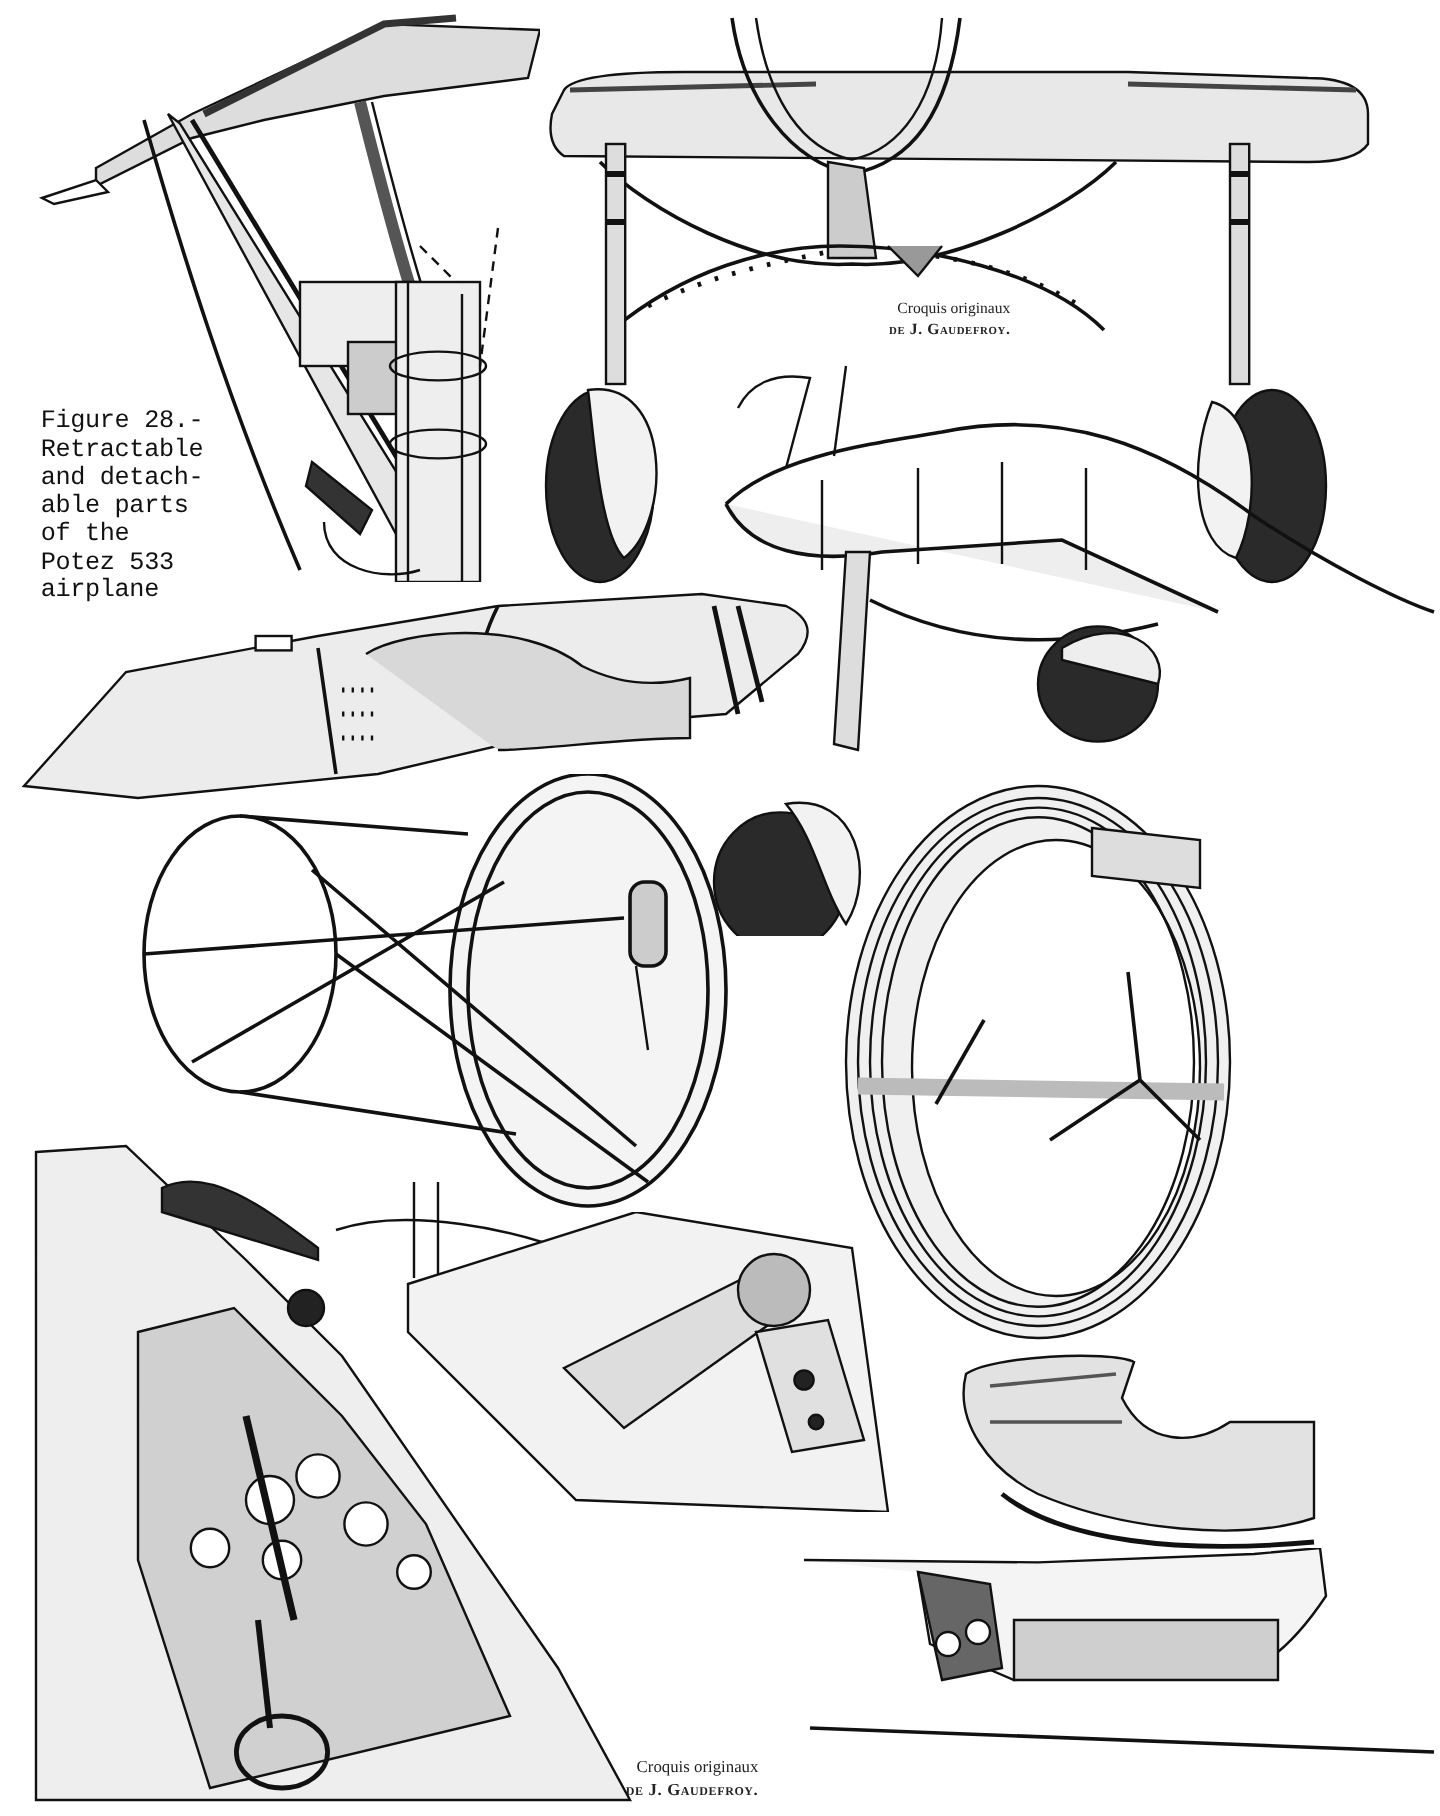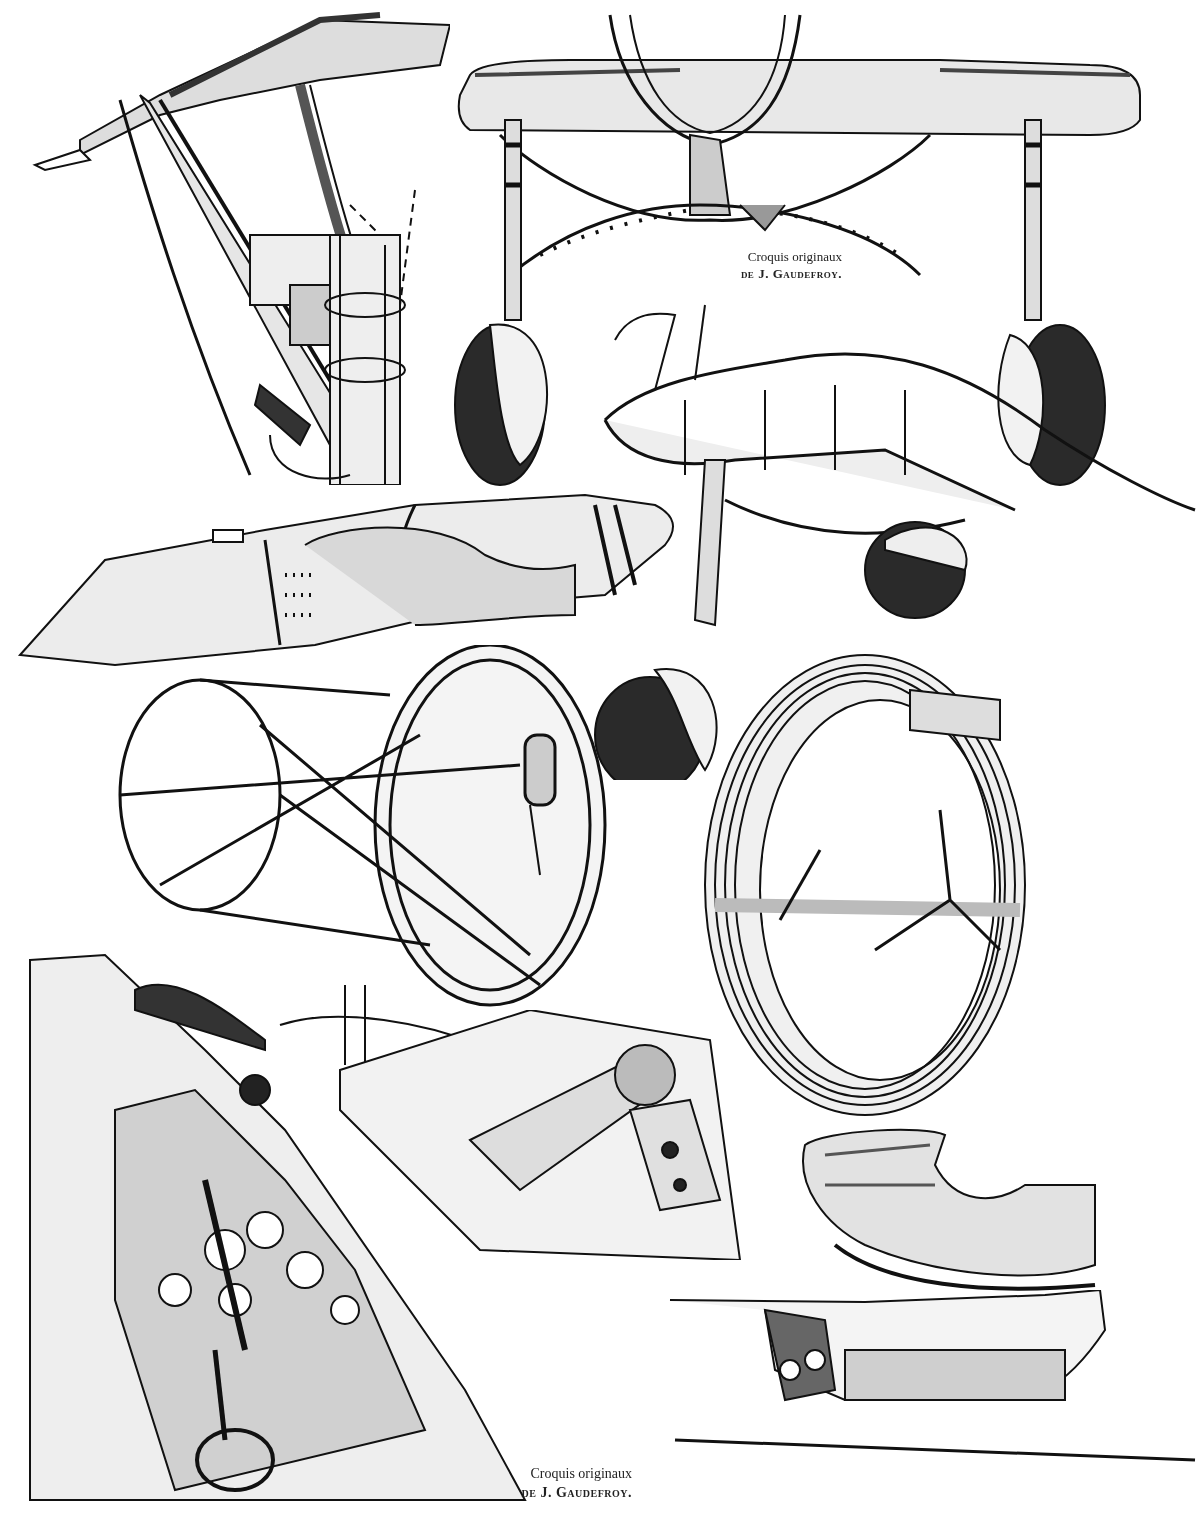--- a/index.html
+++ b/index.html
@@ -40,20 +40,27 @@
       <rect x="310" y="230" width="70" height="250" fill="#eee"></rect>
       <path d="M320 230 L320 480 M365 240 L365 480" stroke-width="2"></path>
       <path d="M330 200 L360 230 M395 185 L380 300" stroke-dasharray="8 6"></path>
       <ellipse cx="345" cy="300" rx="40" ry="12"></ellipse>
       <ellipse cx="345" cy="365" rx="40" ry="12"></ellipse>
       <path d="M240 380 L290 420 L280 440 L235 400 Z" fill="#333"></path>
       <path d="M250 430 C250 470 300 480 330 470" stroke-width="2"></path>
     </svg>
   </div>
 
+  <div class="figure-caption">Figure 28.-
+Retractable
+and detach-
+able parts
+of the
+Potez 533
+airplane</div>
 
   <div class="drawing" style="left:450px;top:5px;width:730px;height:490px;">
     <svg viewBox="0 0 730 490" fill="none" stroke="#111" stroke-width="2">
       <path d="M20 70 Q30 55 120 55 L230 55 L490 55 L640 60 Q690 60 690 90 L690 115 Q680 130 640 130 L20 125 Q5 115 10 90 Z" fill="#e8e8e8"></path>
       <path d="M25 70 L230 65 M490 65 L680 70" stroke="#444" stroke-width="4"></path>
       <path d="M160 10 C170 80 210 130 260 140 C310 130 340 90 350 10" stroke-width="3"></path>
       <path d="M180 10 C190 80 220 120 260 128 C300 120 330 80 335 10"></path>
       <path d="M240 130 L270 135 L280 210 L240 210 Z" fill="#ccc"></path>
       <path d="M50 130 C90 170 180 220 260 215 C340 220 440 170 480 130" stroke-width="3"></path>
       <path d="M60 270 C120 220 190 200 250 200 C320 200 420 220 470 270" stroke-width="3"></path>

